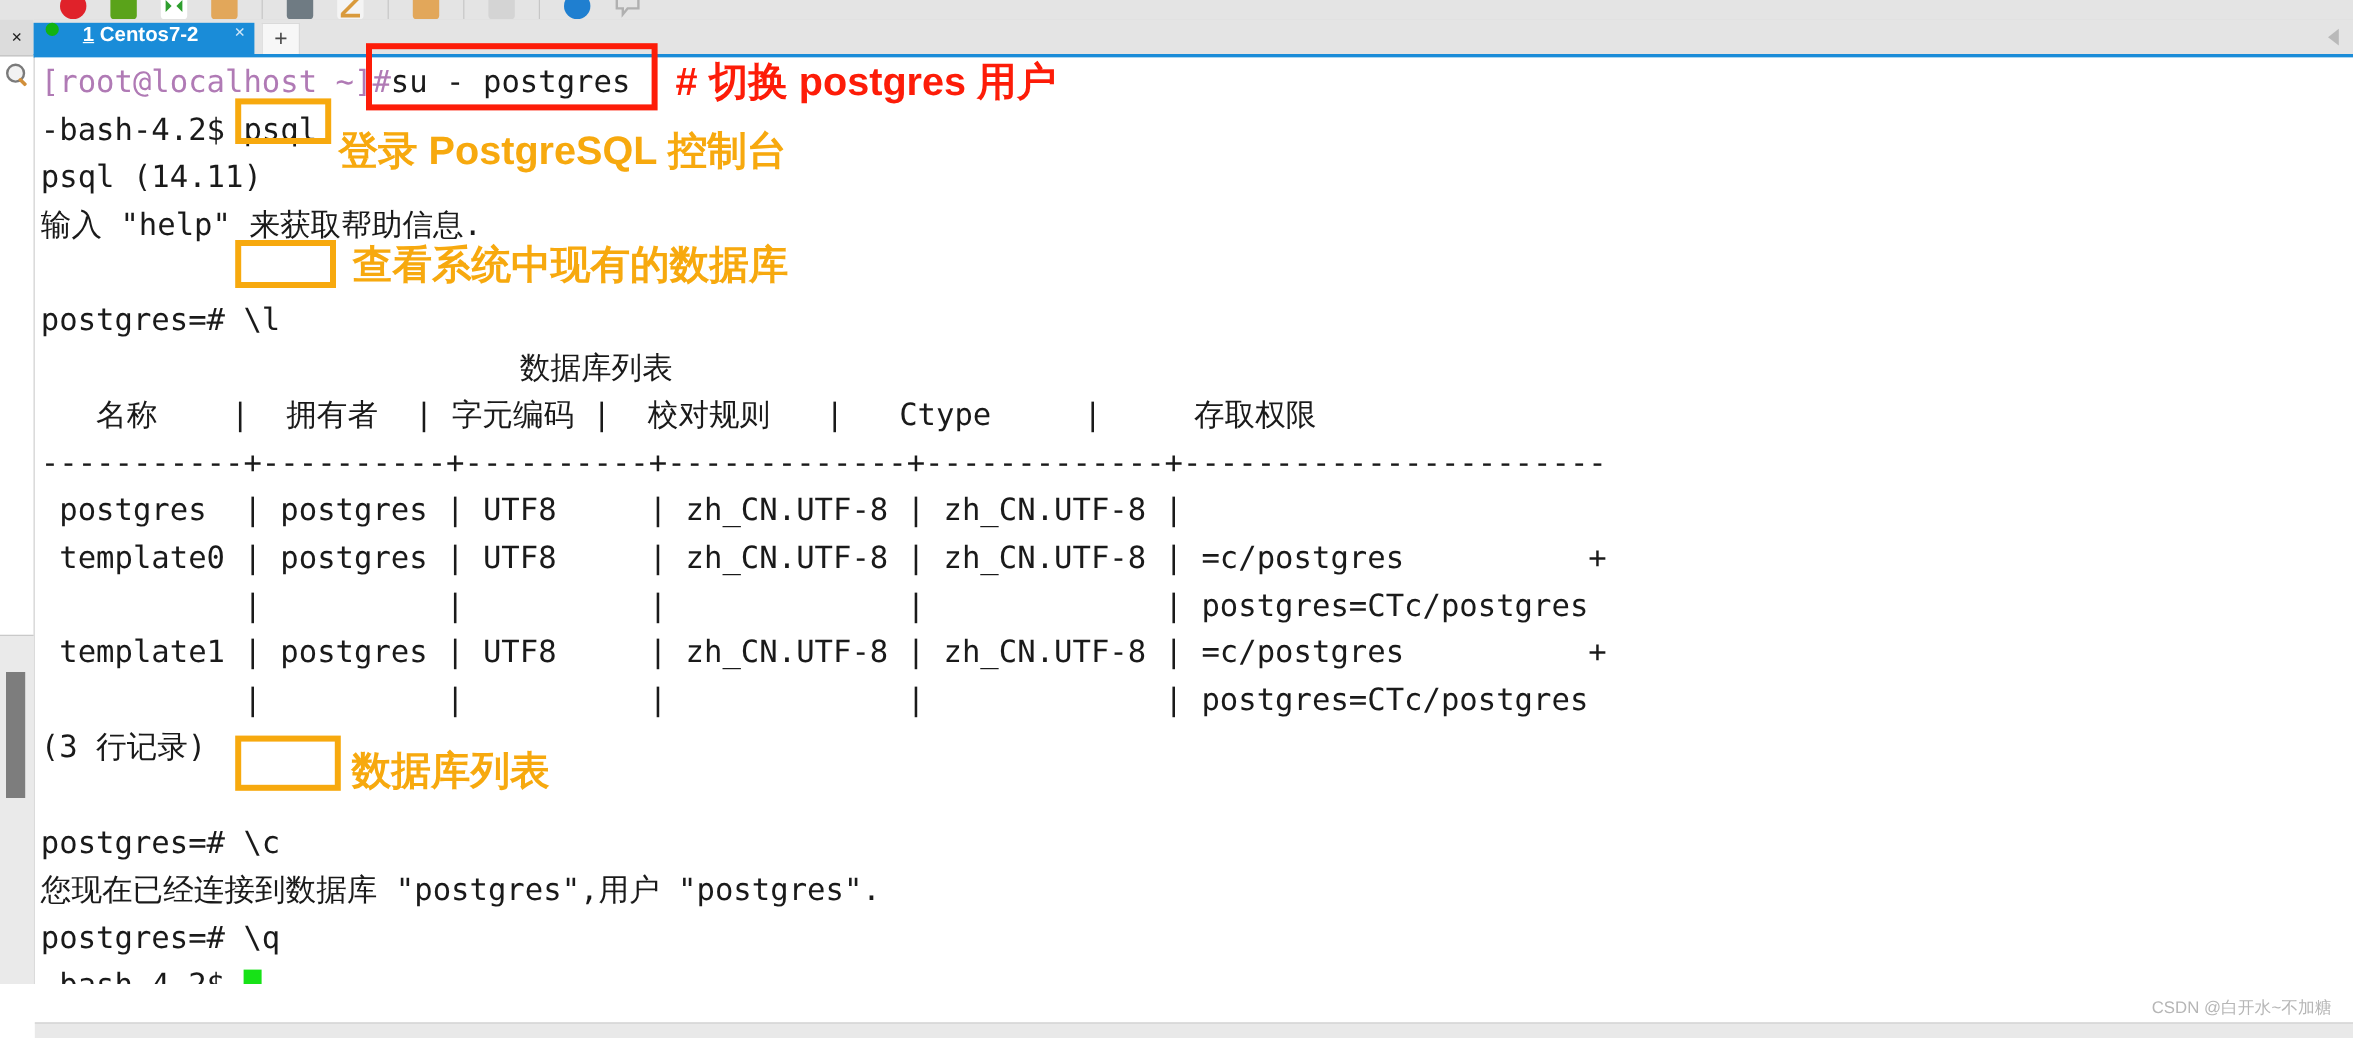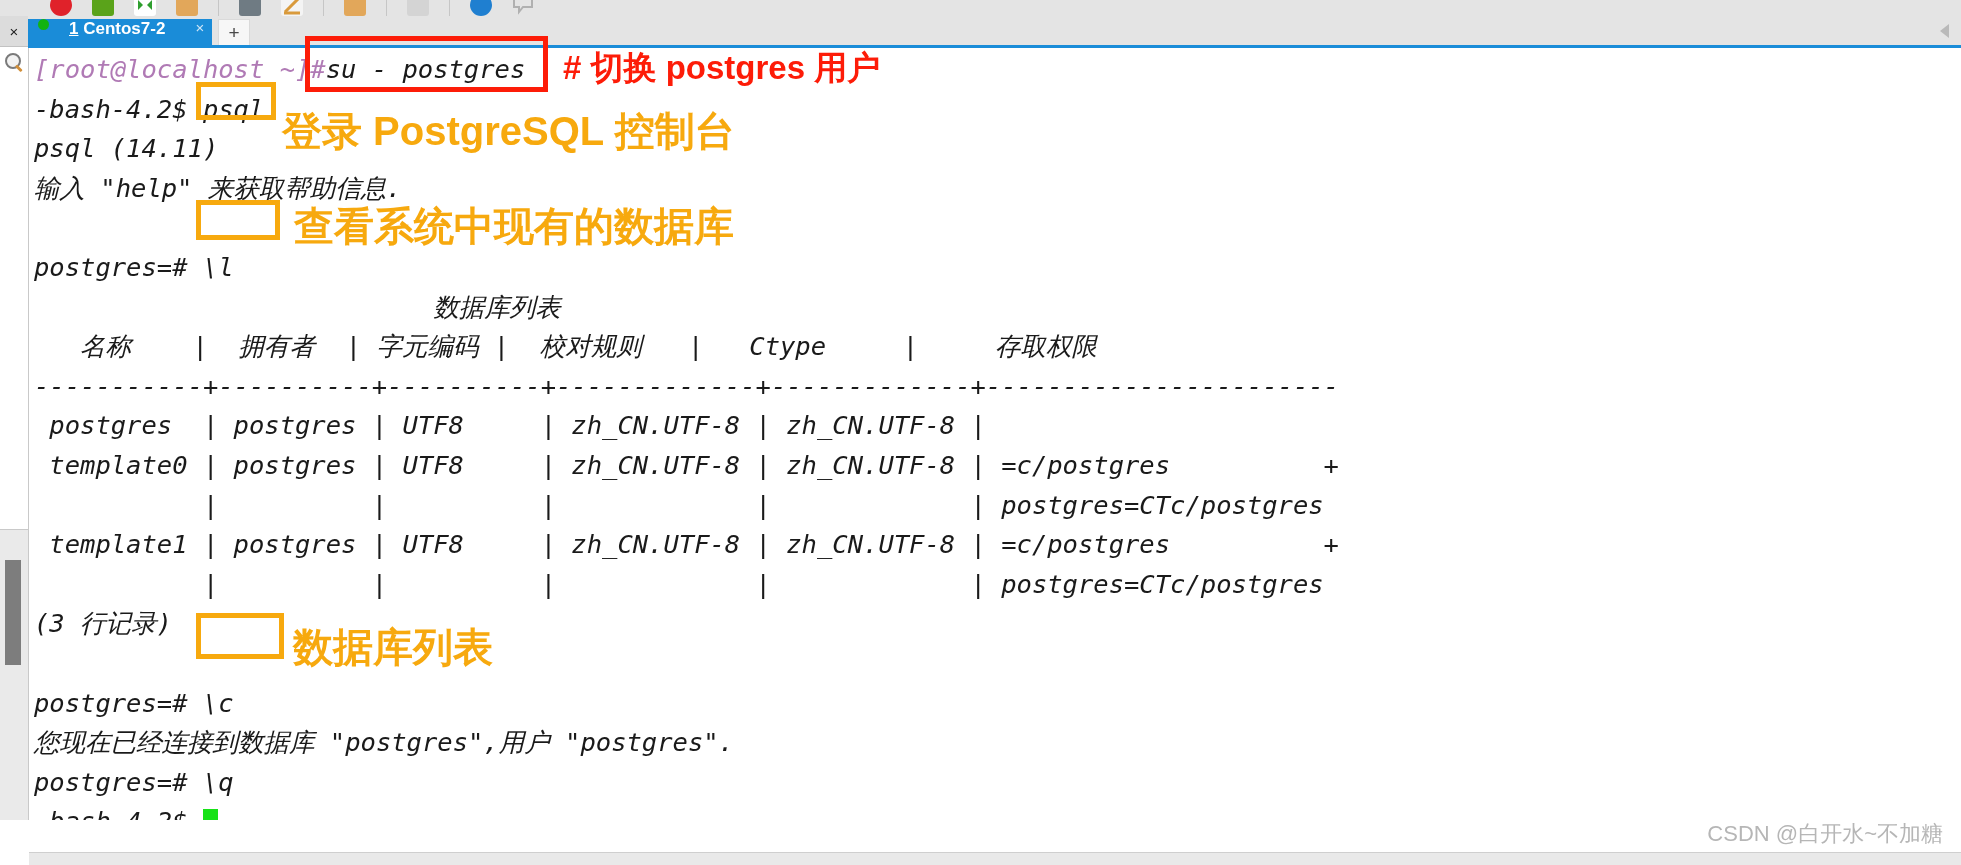--- a/index.html
+++ b/index.html
@@ -186,21 +186,21 @@
   #term-text {
     position: absolute;
     left: 5px; top: 2px;
     font-family: "DejaVu Sans Mono", "Liberation Mono", monospace;
     font-size: 25.5px;
     line-height: 39.6px;
     white-space: pre;
     color: #1a1a1a;
     letter-spacing: 0px;
   }
-  .tl { display: block; height: 39.6px; font-style: italic; }
+  .tl { display: block; height: 39.6px; }
   .c-prompt-root { color: #b07ab5; }
   .c-hash { color: #b07ab5; }
   .c-default { color: #1a1a1a; }
 
   .cursor-block {
     display: inline-block;
     width: 15px; height: 26px;
     background: #17e217;
     vertical-align: -5px;
   }
@@ -216,21 +216,21 @@
     position: absolute;
     left: 29px; bottom: 0;
     width: 1932px; height: 12px;
     background: #e9e9e9;
     border-top: 1px solid #cfcfcf;
   }
   #watermark {
     position: absolute;
     right: 18px; bottom: 16px;
     color: #b6b6b6;
-    font-size: 22px;
+    font-size: 14px;
     font-family: "Liberation Sans", sans-serif;
     white-space: nowrap;
   }
 
   
   .anno-box {
     position: absolute;
     box-sizing: border-box;
     background: transparent;
     pointer-events: none;
@@ -242,21 +242,21 @@
     border: 5px solid #f7a90e;
   }
   .anno-text {
     position: absolute;
     white-space: nowrap;
     font-family: "Liberation Sans", sans-serif;
     font-weight: bold;
     pointer-events: none;
   }
   .txt-red    { color: #fd1c08; font-size: 33px; }
-  .txt-orange { color: #f7a90e; font-size: 40px; }
+  .txt-orange { color: #f7a90e; font-size: 33px; }
 </style>
 </head>
 <body>
 
 <div id="toolbar">
   <div class="tb-icons">
     <div class="tb-ico red"></div>
     <div class="tb-ico green"></div>
     <div class="tb-ico green2">
       <svg width="22" height="22" viewBox="0 0 22 22">

